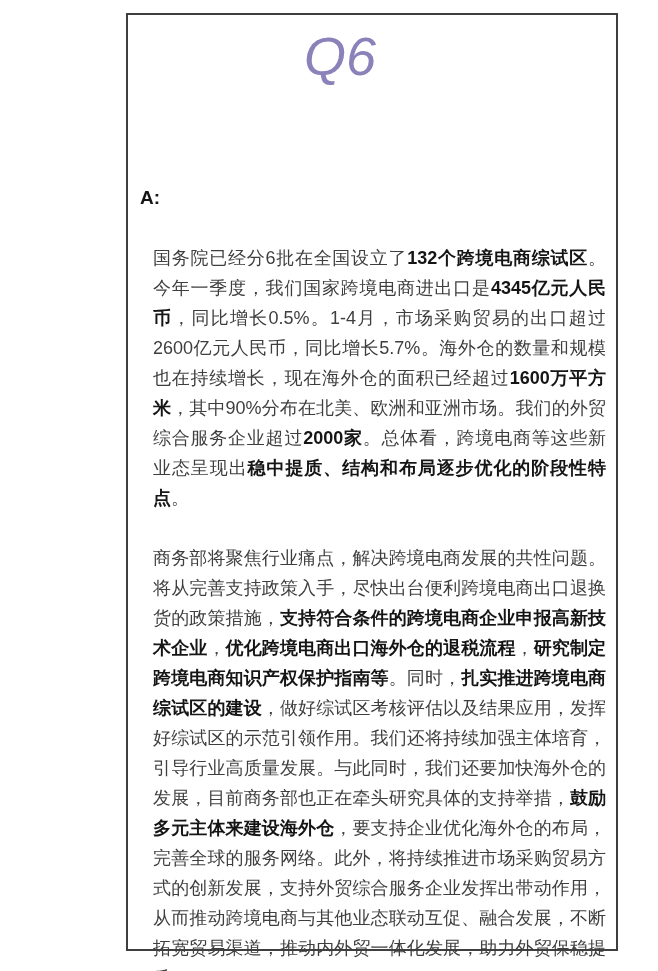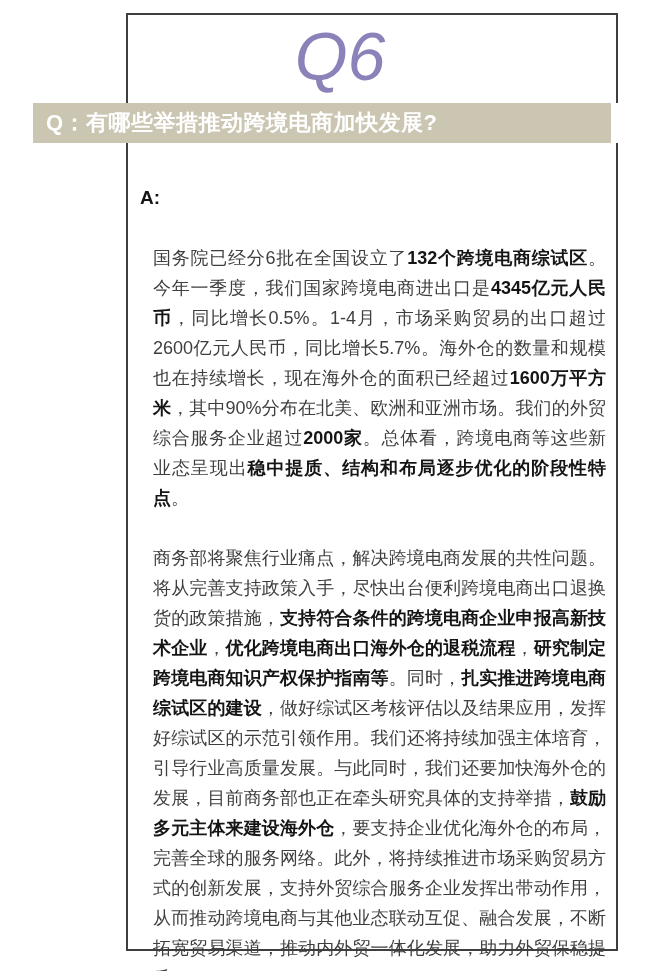--- a/index.html
+++ b/index.html
@@ -23,21 +23,21 @@
     width:492px;height:938px;
     box-sizing:border-box;
     border:2px solid var(--frame_gray);
     z-index:1;
   }
   .q-number{
     position:absolute;
     left:126px;top:8px;
     width:428px;
     text-align:center;
-    font-size:68px;
+    font-size:54px;
     line-height:96px;
     font-style:italic;
     font-weight:400;
     color:var(--accent_purple);
     z-index:2;
   }
   .q-bar{
     position:absolute;
     left:33px;top:103px;
     width:578px;height:40px;
@@ -82,23 +82,20 @@
 </style>
 </head>
 <body>
 
 <div class="page">
 
   <div class="frame"></div>
 
   <div class="q-number">Q6</div>
 
-  <div class="q-bar">
-    <span class="q-bar-text">Q：有哪些举措推动跨境电商加快发展?</span>
-  </div>
 
   <div class="answer">
     <div class="a-label">A:</div>
     <p class="para"><span>国务院已经分6批在全国设立了</span><b>132个跨境电商综试区</b><span>。今年一季度，我们国家跨境电商进出口是</span><b>4345亿元人民币</b><span>，同比增长0.5%。1-4月，市场采购贸易的出口超过2600亿元人民币，同比增长5.7%。海外仓的数量和规模也在持续增长，现在海外仓的面积已经超过</span><b>1600万平方米</b><span>，其中90%分布在北美、欧洲和亚洲市场。我们的外贸综合服务企业超过</span><b>2000家</b><span>。总体看，跨境电商等这些新业态呈现出</span><b>稳中提质、结构和布局逐步优化的阶段性特点</b><span>。</span></p>
     <p class="para"><span>商务部将聚焦行业痛点，解决跨境电商发展的共性问题。将从完善支持政策入手，尽快出台便利跨境电商出口退换货的政策措施，</span><b>支持符合条件的跨境电商企业申报高新技术企业</b><span>，</span><b>优化跨境电商出口海外仓的退税流程</b><span>，</span><b>研究制定跨境电商知识产权保护指南等</b><span>。同时，</span><b>扎实推进跨境电商综试区的建设</b><span>，做好综试区考核评估以及结果应用，发挥好综试区的示范引领作用。我们还将持续加强主体培育，引导行业高质量发展。与此同时，我们还要加快海外仓的发展，目前商务部也正在牵头研究具体的支持举措，</span><b>鼓励多元主体来建设海外仓</b><span>，要支持企业优化海外仓的布局，完善全球的服务网络。此外，将持续推进市场采购贸易方式的创新发展，支持外贸综合服务企业发挥出带动作用，从而推动跨境电商与其他业态联动互促、融合发展，不断拓宽贸易渠道，推动内外贸一体化发展，助力外贸保稳提质。</span></p>
   </div>
 
 </div>
 
 </body></html>

